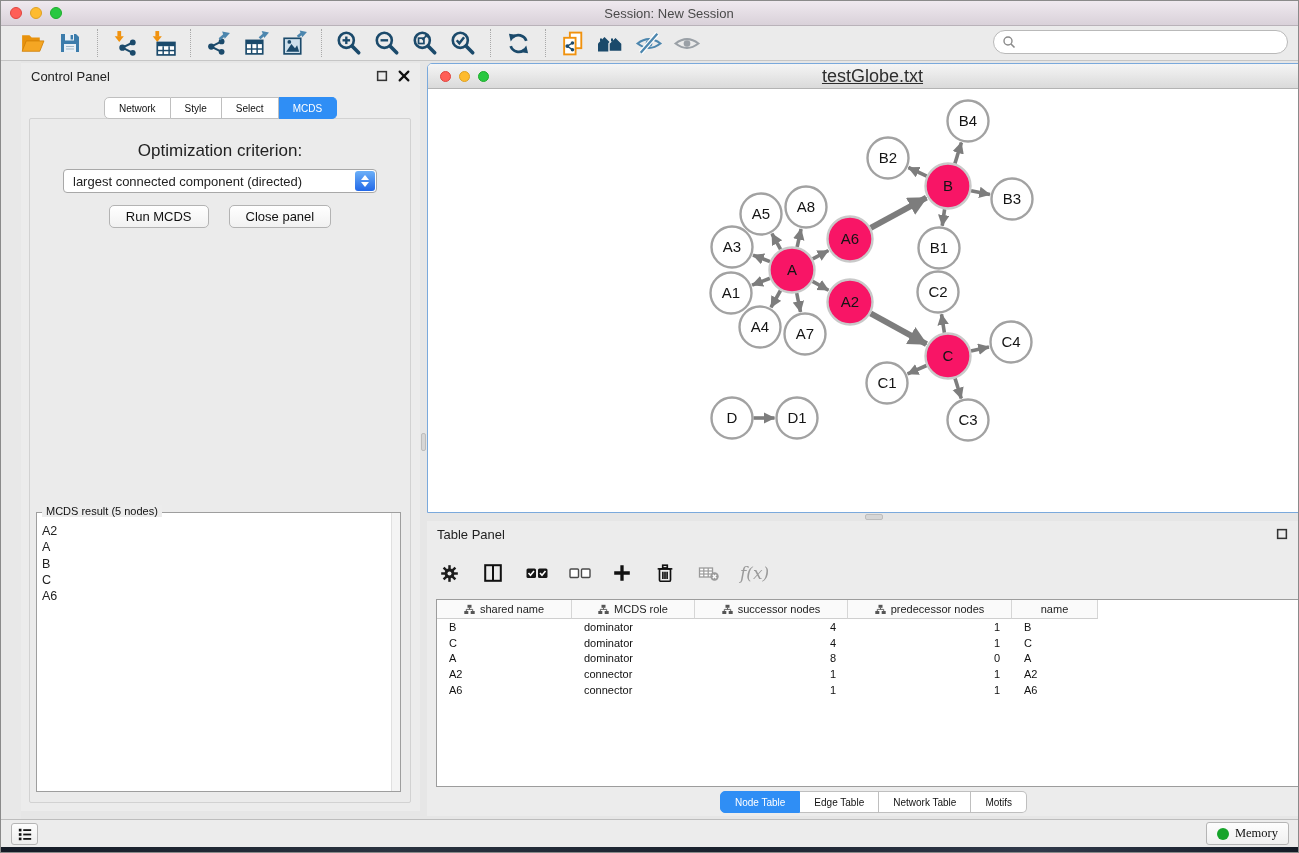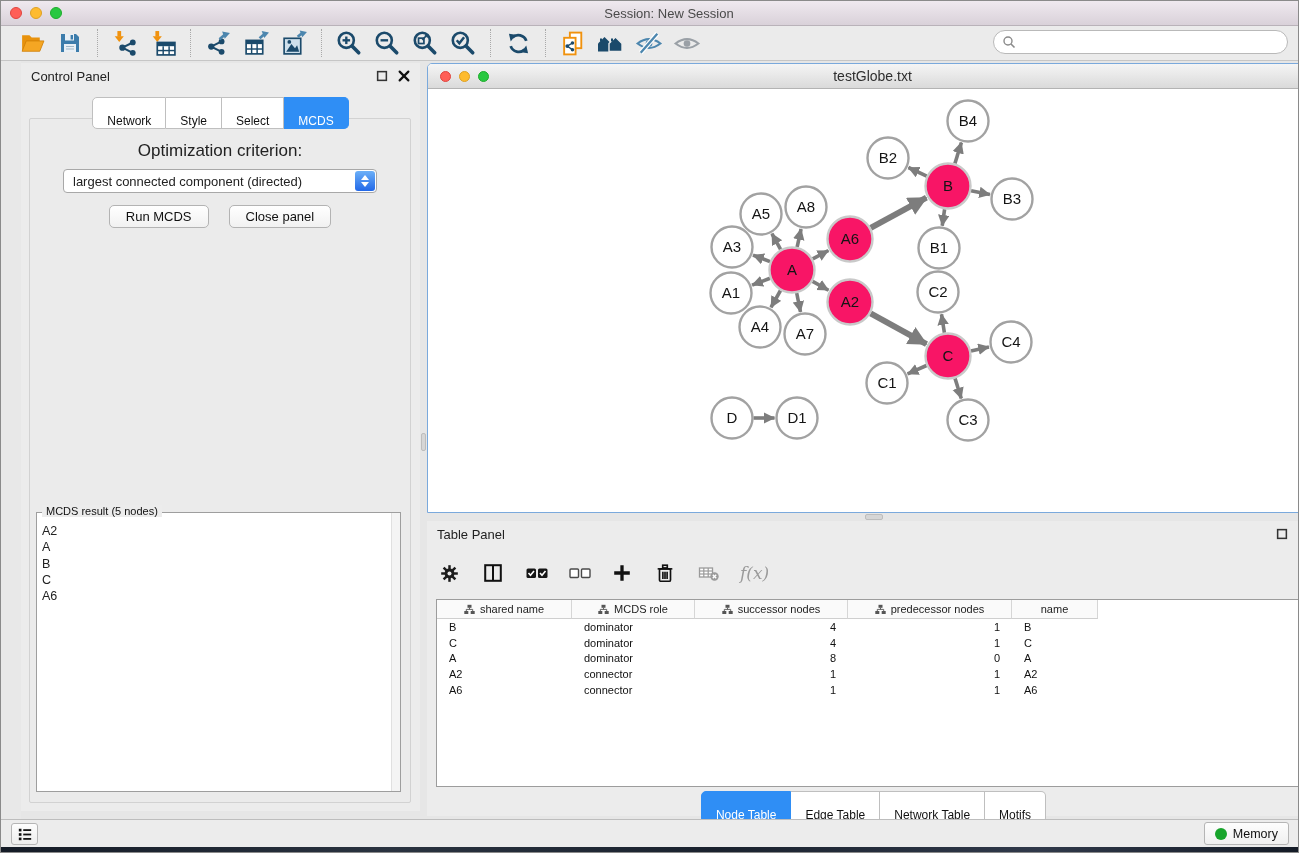--- a/index.html
+++ b/index.html
@@ -32,21 +32,21 @@
   .workspace { position:absolute; left:8px; top:60px; width:100%; height:758px; background:#e6e6e6;margin-left:12px; }
 
   
   .control-panel { position:absolute; left:0; top:2px; width:399px; height:748px; background:#ececec; }
   .panel-header { height:26px; display:flex; align-items:center; padding:0 10px; }
   .panel-header .ph-title { font-size:13px; color:#222; }
   .ph-icons { margin-left:auto; display:flex; gap:10px; align-items:center; }
   .ph-ic { width:12px; height:12px; display:block; }
   .cp-body { position:absolute; left:8px; right:9px; top:55px; bottom:8px; background:#ebebeb; border:1px solid #d2d2d2; border-radius:2px; }
   .seg-tabs { display:flex; justify-content:center; position:relative; z-index:2; }
-  .seg-tab { background:#fff; border:1px solid #bfbfbf; border-left:none; padding:15px 14px; font-size:12px; color:#111; height:22px; line-height:16px; }
+  .seg-tab { background:#fff; border:1px solid #bfbfbf; border-left:none; padding:3px 14px; font-size:10px; color:#111; height:22px; line-height:16px; }
   .seg-tab:first-child { border-left:1px solid #bfbfbf; border-radius:5px 0 0 5px; }
   .seg-tab:last-child { border-radius:0 5px 5px 0; }
   .seg-tab.active { background:#2f8ef5; border-color:#2f8ef5; color:#fff; }
   .cp-opt-label { text-align:center; margin-top:22px; font-size:17px; }
   .cp-select { margin:8px auto 0; width:314px; height:24px; background:#fff; border:1px solid #a8a8a8; border-radius:4px;
     display:flex; align-items:center; position:relative; padding-left:9px; font-size:13px; }
   .cp-select .spinner { position:absolute; right:1px; top:1px; width:20px; height:20px; border-radius:3px;
     background:linear-gradient(#6cb0f8,#2268e8); display:flex; flex-direction:column; align-items:center; justify-content:center; gap:2px; }
   .spin-up { width:0; height:0; border-left:4px solid transparent; border-right:4px solid transparent; border-bottom:5px solid #fff; }
   .spin-down { width:0; height:0; border-left:4px solid transparent; border-right:4px solid transparent; border-top:5px solid #fff; }
@@ -65,21 +65,21 @@
   .h-divider { position:absolute; left:406px; top:452px; right:0; height:8px; background:#e6e6e6; }
   .h-handle { position:absolute; left:438px; top:1px; width:18px; height:6px; background:#d6d6d6; border:1px solid #bdbdbd; border-radius:2px; }
 
   
   .net-frame { position:absolute; left:406px; top:2px; width:891px; height:450px; background:#fff;
     border:1px solid #7aa9dc; border-radius:5px 5px 0 0; }
   .net-titlebar { height:25px; background:linear-gradient(#f5f5f5,#dadada); border-bottom:1px solid #b3b3b3;
     border-radius:4px 4px 0 0; display:flex; align-items:center; justify-content:center; position:relative; }
   .net-titlebar .traffic { left:12px; top:7px; }
   .net-titlebar .light { width:11px; height:11px; }
-  .net-title { font-size:14px; color:#2e2e2e; }
+  .net-title { font-size:18px; color:#2e2e2e;text-decoration:underline; }
   .net-content { position:relative; width:100%; height:423px; overflow:hidden; background:#fff; }
   .resize-grip { position:absolute; right:2px; bottom:2px; width:12px; height:12px;
     background:repeating-linear-gradient(135deg, transparent 0 2px, #bbb 2px 3px); }
 
   
   .table-panel { position:absolute; left:406px; top:460px; width:893px; height:295px; background:#ececec; }
   .tp-toolbar { position:absolute; left:12px; top:30px; height:44px; display:flex; align-items:center; gap:19px; }
   .tp-btn { width:24px; height:24px; display:flex; align-items:center; }
   .fx-label { font-family:"DejaVu Serif","Liberation Serif",serif; font-style:italic; font-size:17px; color:#9a9a9a; }
   .tp-tablebox { position:absolute; left:9px; right:9px; top:78px; height:188px; background:#fff; border:1px solid #9c9c9c; overflow:hidden; }
@@ -90,21 +90,21 @@
   .tbl-row { display:flex; height:15.8px; align-items:center; }
   .td { font-size:11px; color:#111; padding:0 12px; white-space:nowrap; overflow:hidden; }
   .tbl-scroll { position:absolute; right:0; top:0; bottom:0; width:9px; background:#f4f4f4; border-left:1px solid #e2e2e2; }
   .tp-tabs { position:absolute; left:0; right:0; top:270px; display:flex; justify-content:center; }
 
   
   .status-bar { position:absolute; left:0; top:818px; width:100%; height:28px; background:#ececec; border-top:1px solid #bdbdbd; }
   .sb-left-btn { position:absolute; left:10px; top:3px; width:27px; height:22px; background:linear-gradient(#fdfdfd,#ededed);
     border:1px solid #b5b5b5; border-radius:3px; display:flex; align-items:center; justify-content:center; }
   .memory-btn { position:absolute; right:9px; top:2px; height:23px; background:linear-gradient(#fdfdfd,#f0f0f0);
-    border:1px solid #b5b5b5; border-radius:3px; display:flex; align-items:center; gap:6px; padding:0 10px; }
+    border:1px solid #b5b5b5; border-radius:3px; display:flex; align-items:center; gap:6px; padding:0 10px;font-family:Liberation Serif, serif; }
   .memory-dot { width:12px; height:12px; border-radius:50%; background:#17a42b; }
   .memory-label { font-size:12.5px; color:#111; }
   .wallpaper { position:absolute; left:0; top:846px; width:100%; height:7px;
     background:linear-gradient(90deg,#141b26,#2a3340 30%,#1a222e 55%,#30394a 80%,#141b26); }
 
   svg { display:block; }
 </style>
 </head>
 <body>
 

